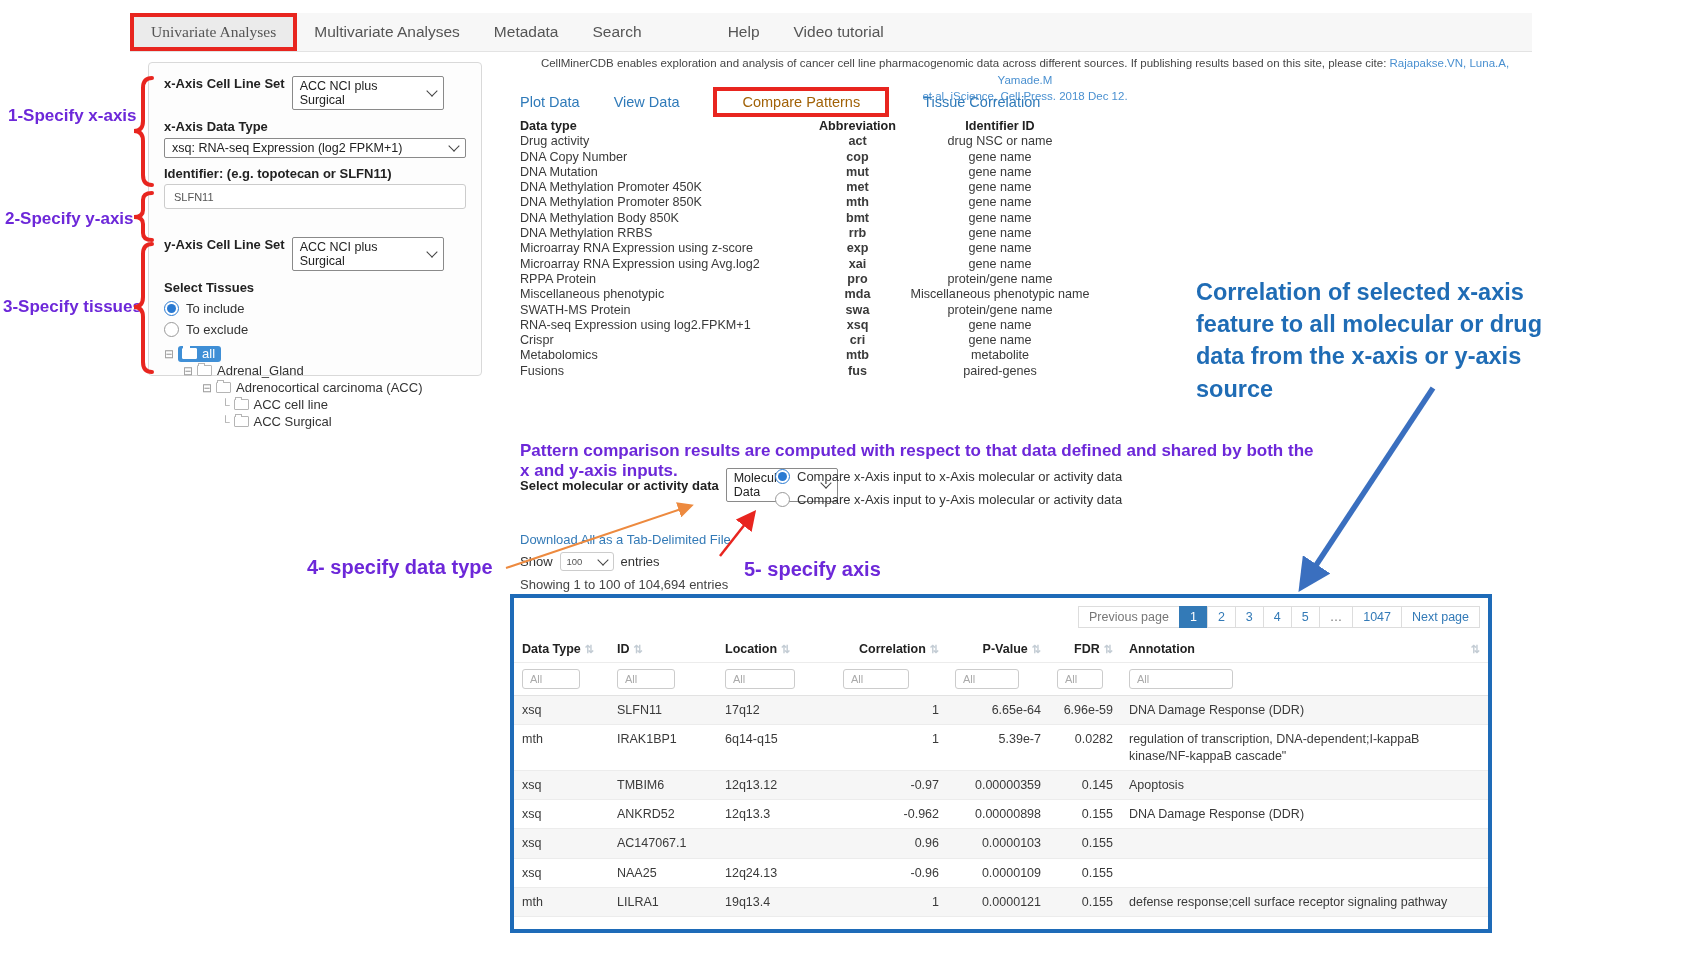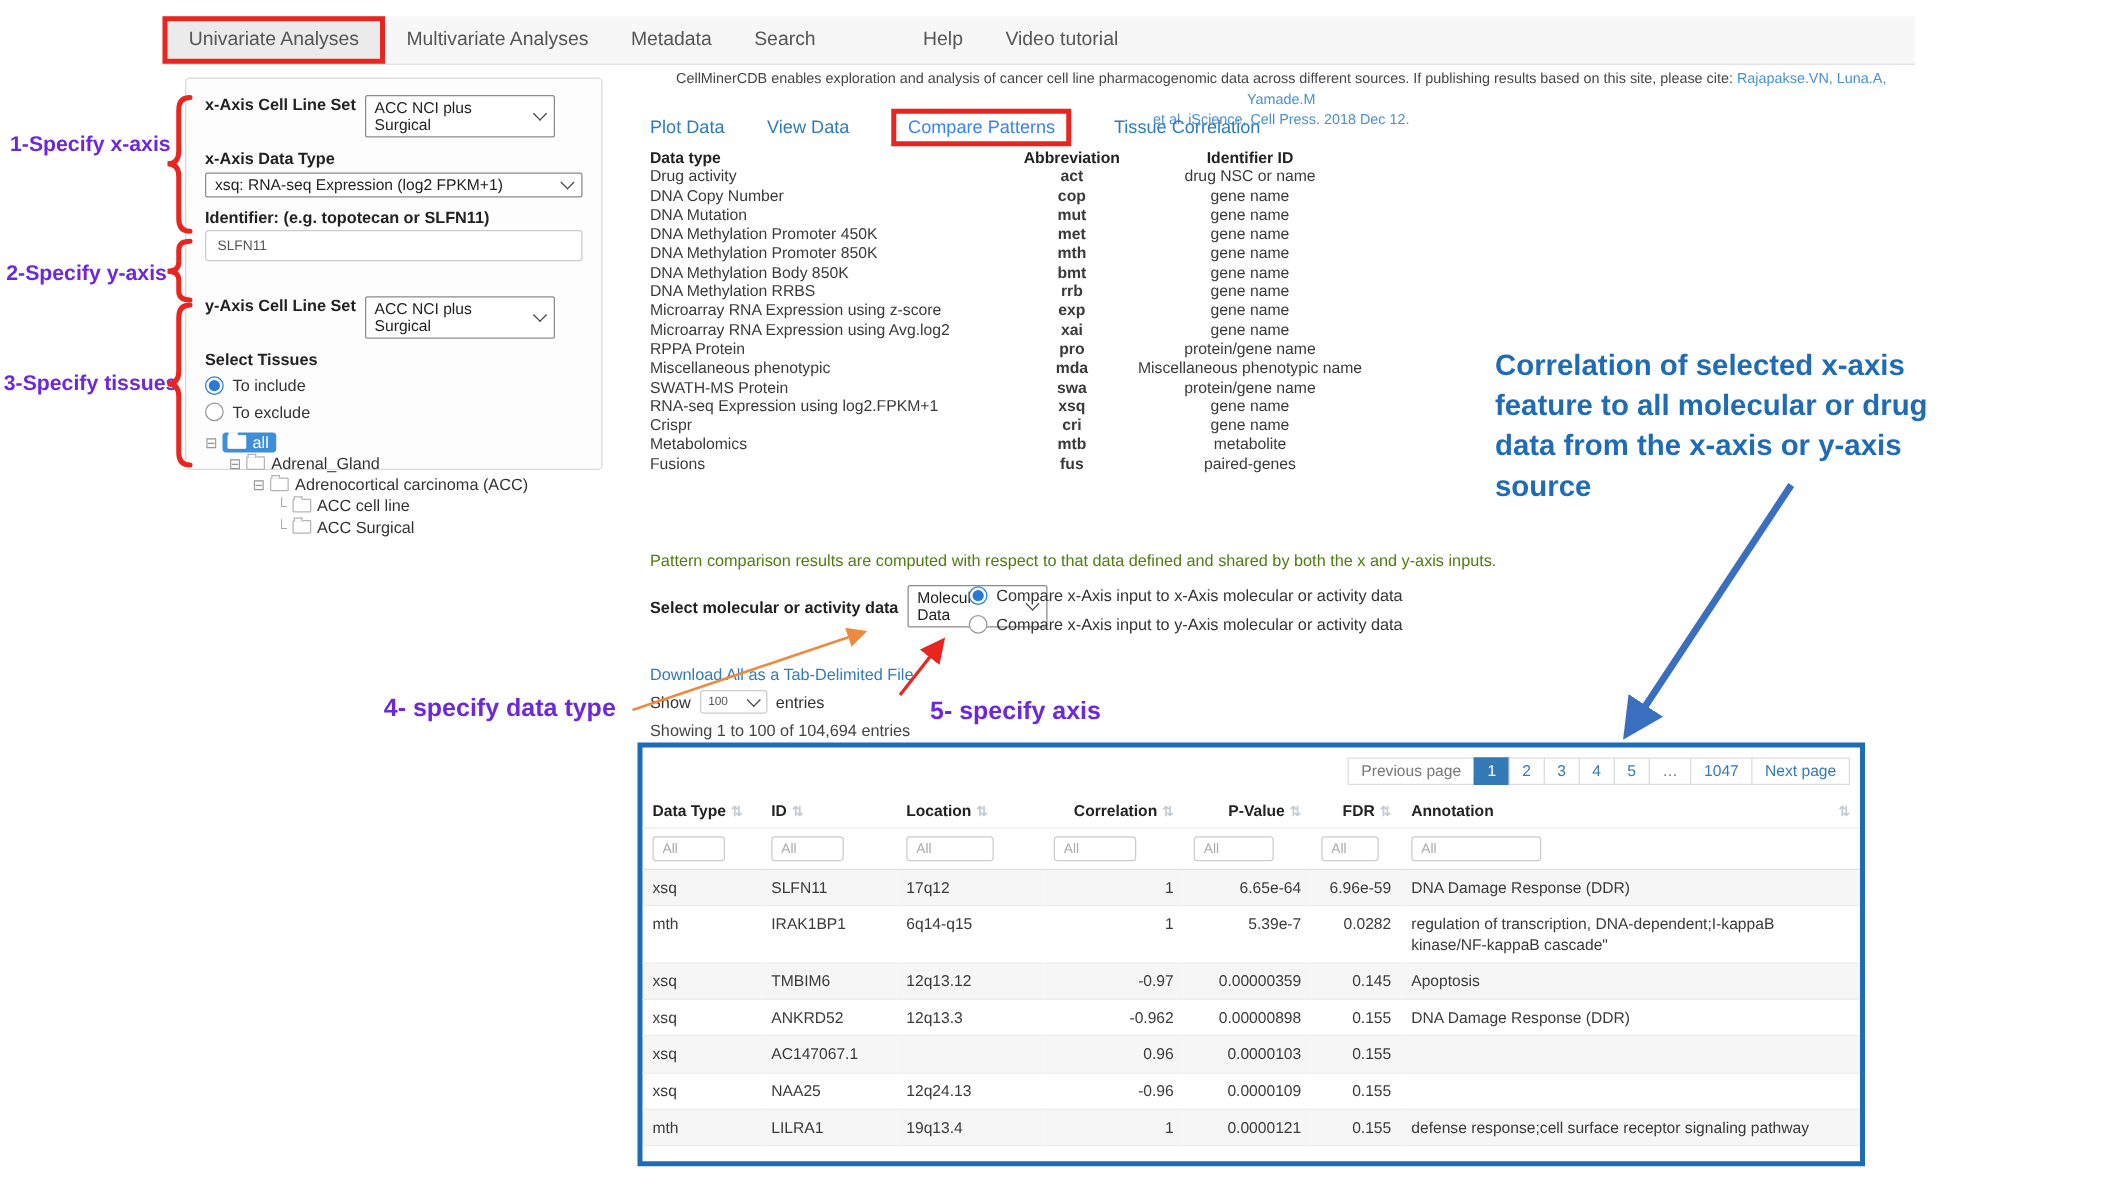--- a/index.html
+++ b/index.html
@@ -4,21 +4,21 @@
 <style>
   html,body{margin:0;padding:0;background:#fff;}
   body{width:1700px;height:956px;position:relative;overflow:hidden;
        font-family:"Liberation Sans", sans-serif;color:#333;}
 
   
   #navbar{position:absolute;left:130px;top:13px;width:1402px;height:38px;
           background:#f7f7f7;border-bottom:1px solid #e3e3e3;display:flex;
           align-items:stretch;font-size:15.5px;color:#555;}
   .nav-item{padding:0 17px;display:flex;align-items:center;cursor:default;white-space:nowrap;}
-  .nav-item.active{background:#ebebeb;}
+  .nav-item.active{background:#ebebeb;font-family:Liberation Serif, serif;}
   .nav-item.boxed{border:4px solid #e8251f;}
   .nav-item.gap{margin-left:52px;}
 
   
   .step-label{position:absolute;color:#6d28d9;font-weight:bold;font-size:17px;white-space:nowrap;text-align:center;}
   #step1{left:8px;top:106px;}
   #step2{left:5px;top:209px;}
   #step3{left:3px;top:297px;}
   #step4{left:307px;top:556px;font-size:20px;}
   #step5{left:744px;top:558px;font-size:20px;}
@@ -58,30 +58,30 @@
   .tree-chip .folder{border-color:#fff;background:#fff;}
   .tree-chip .folder::before{border-color:#fff;background:#fff;}
 
   
   #citation{position:absolute;left:515px;top:55px;width:1020px;text-align:center;
             font-size:11.5px;color:#454545;line-height:1.45;}
   .bluelink{color:#4a90d0;}
   #tabs{position:absolute;left:520px;top:86px;height:32px;display:flex;align-items:center;
         gap:34px;font-size:14.5px;color:#2f7ab9;}
   .tab{cursor:default;white-space:nowrap;}
-  .tab.boxed{border:4px solid #e8251f;padding:3px 9px;color:#3b82f6;}
+  .tab.boxed{border:4px solid #e8251f;padding:3px 25px;color:#a16207;}
 
   #datatype-table{position:absolute;left:520px;top:119px;width:570px;font-size:12.6px;}
   .dt-row{display:grid;grid-template-columns:285px 105px 180px;line-height:15.3px;color:#3a3a3a;}
   .dt-head{font-weight:bold;color:#222;}
   .dt-abbr{text-align:center;font-weight:bold;}
   .dt-head .dt-abbr{font-weight:bold;}
   .dt-id{text-align:center;}
 
-  #pattern-note{position:absolute;left:520px;top:441px;font-size:13px;font-weight:normal;color:#4d7c0f;
+  #pattern-note{position:absolute;left:520px;top:441px;font-size:17px;font-weight:bold;color:#6d28d9;
         width:800px;}
   #select-data-row{position:absolute;left:520px;top:468px;display:flex;align-items:center;gap:7px;
         font-size:13px;}
   #axis-radios{position:absolute;left:775px;top:466px;font-size:13px;}
   #axis-radios .radio-row{margin:3px 0 8px 0;}
 
   #download-link{position:absolute;left:520px;top:532px;font-size:13px;color:#337ab7;cursor:pointer;}
   #show-row{position:absolute;left:520px;top:552px;display:flex;align-items:center;gap:7px;font-size:13px;}
   .sel-tiny{width:54px;font-size:9.5px;color:#555;padding:3px 6px;border-color:#ccc;border-radius:3px;}
   #showing-text{position:absolute;left:520px;top:577px;font-size:13px;color:#444;}

